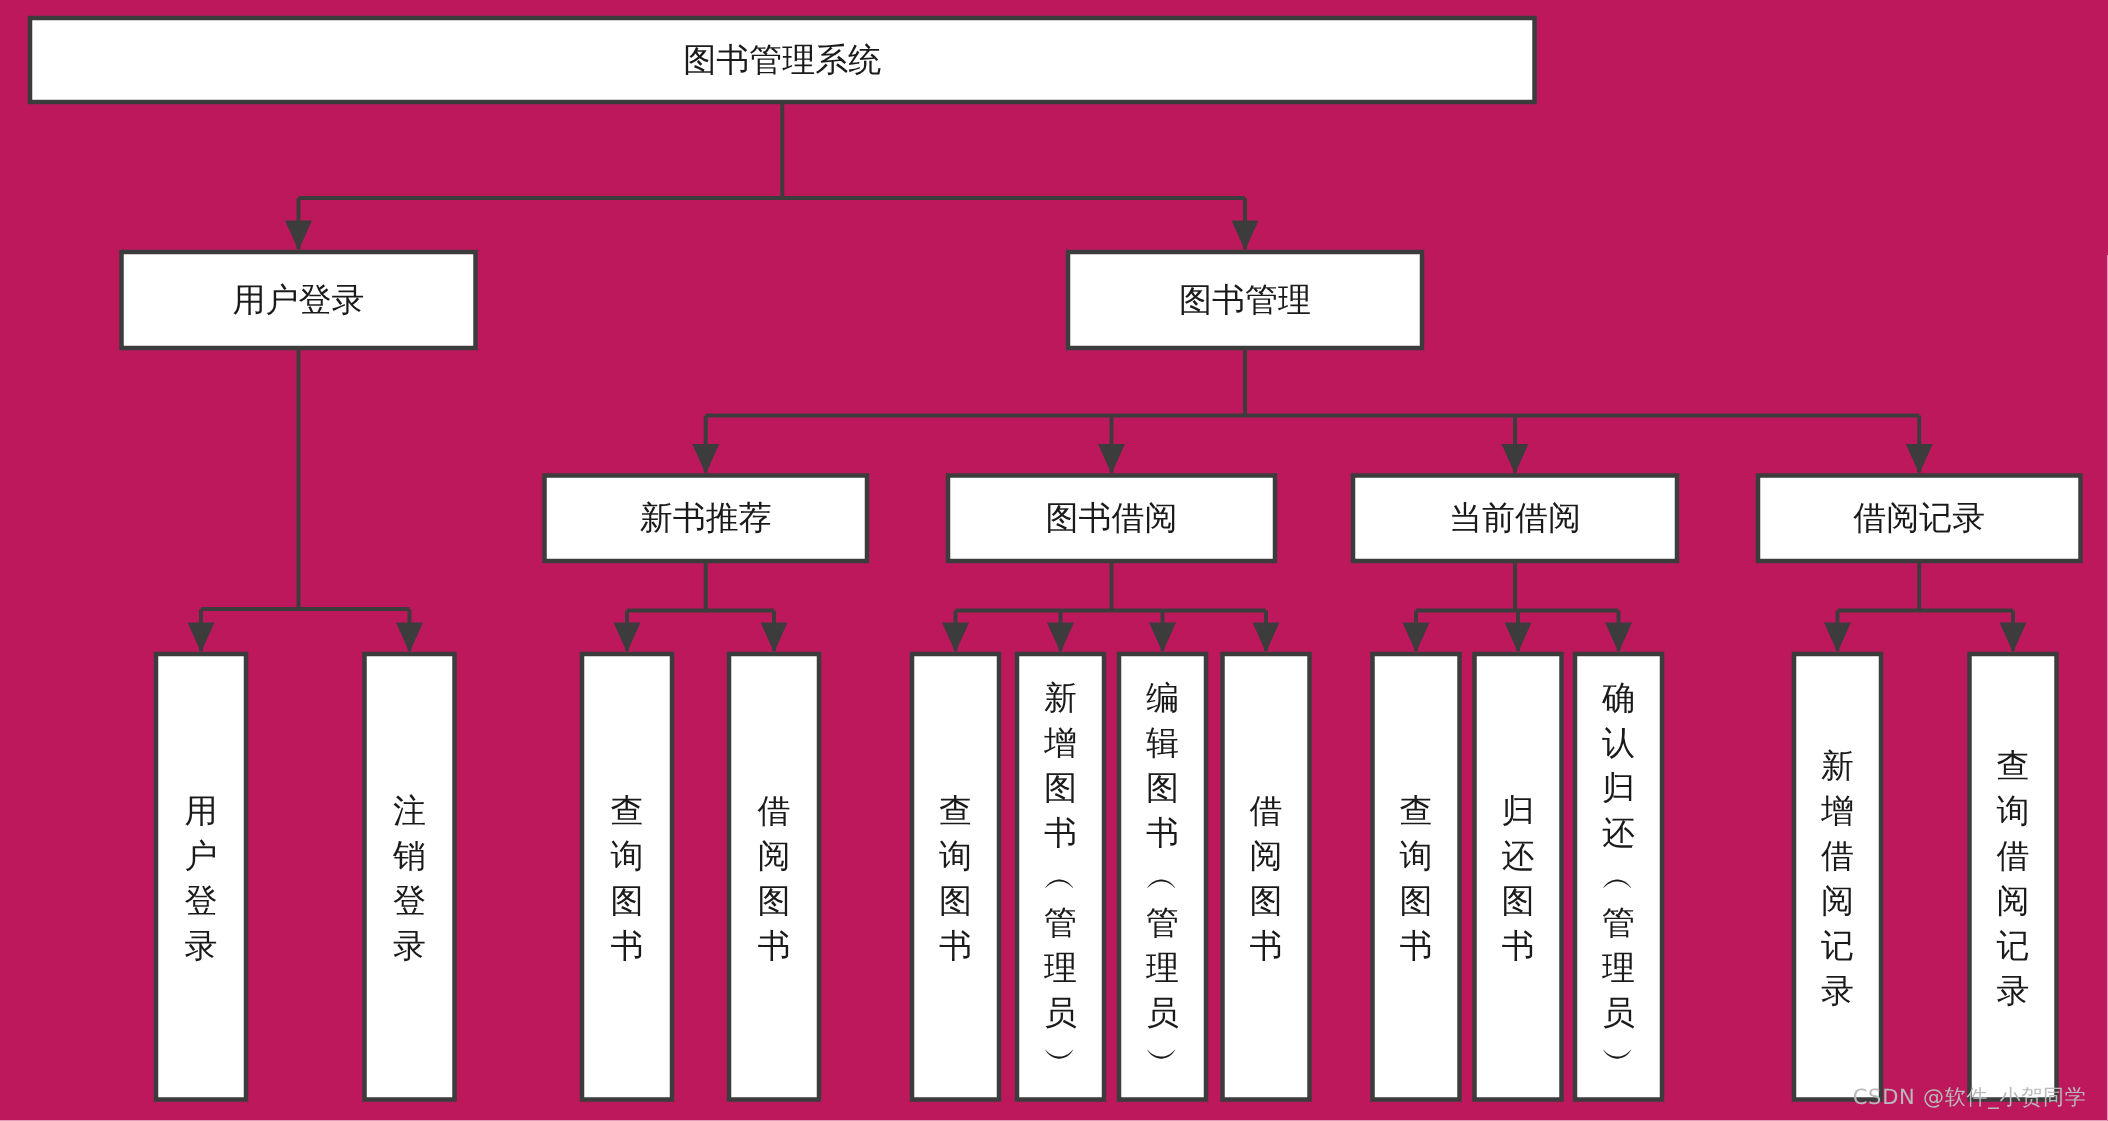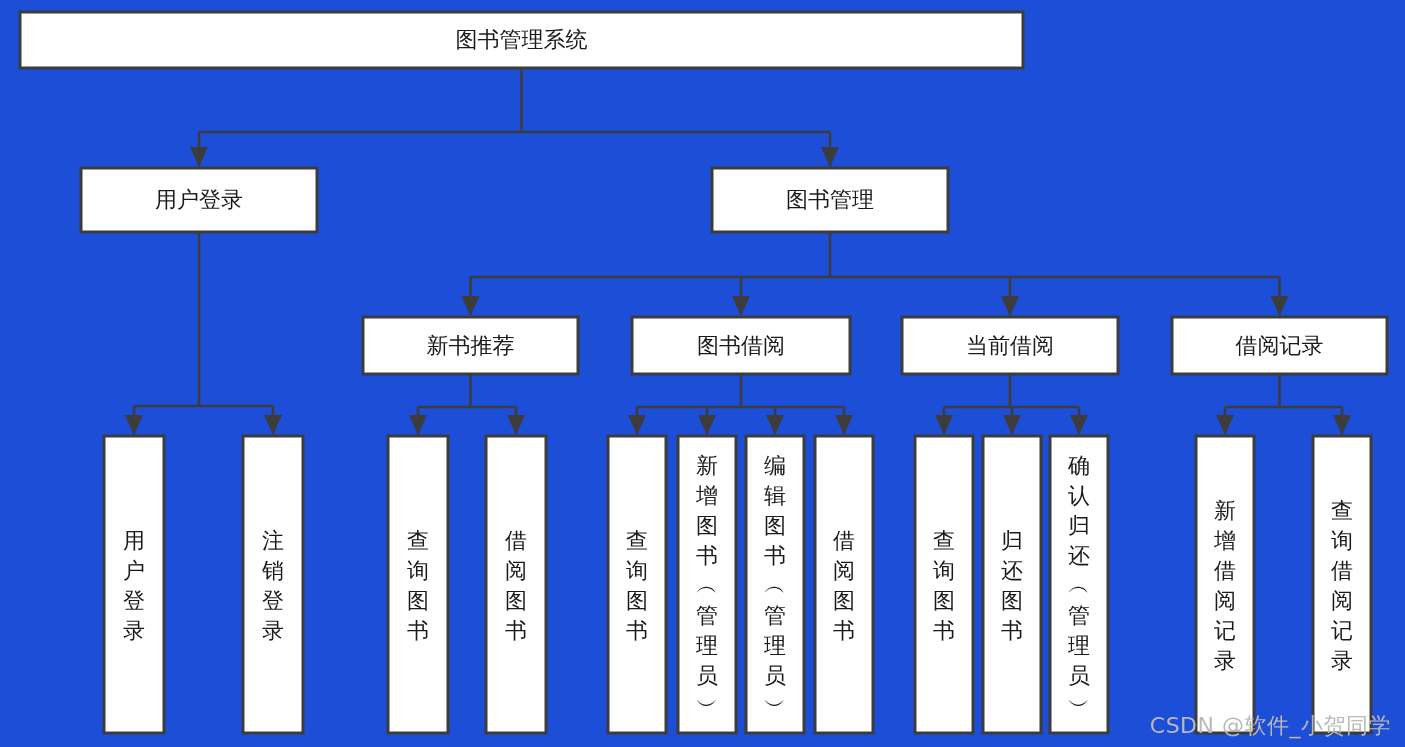--- a/index.html
+++ b/index.html
@@ -4,21 +4,21 @@
 <style>
   html, body {
     margin: 0;
     padding: 0;
     background: #ffffff;
   }
   #canvas {
     position: relative;
     width: 1405px;
     height: 747px;
-    background: #1d4ed8;
+    background: #be185d;
     overflow: hidden;
     font-family: "DejaVu Sans", "Liberation Sans", sans-serif;
   }
   svg.diagram {
     position: absolute;
     left: 0;
     top: 0;
     width: 1405px;
     height: 747px;
   }
@@ -47,21 +47,21 @@
     fill: #1a1a1a;
     font-family: "DejaVu Sans", "Liberation Sans", sans-serif;
     font-size: 22px;
     text-anchor: middle;
   }
   .watermark {
     position: absolute;
     right: 14px;
     bottom: 6px;
     font-family: "DejaVu Sans", "Liberation Sans", sans-serif;
-    font-size: 22px;
+    font-size: 14px;
     color: #b9b9b9;
     letter-spacing: 0.5px;
     white-space: nowrap;
     user-select: none;
   }
 </style>
 </head>
 <body>
 
 <div id="canvas">

